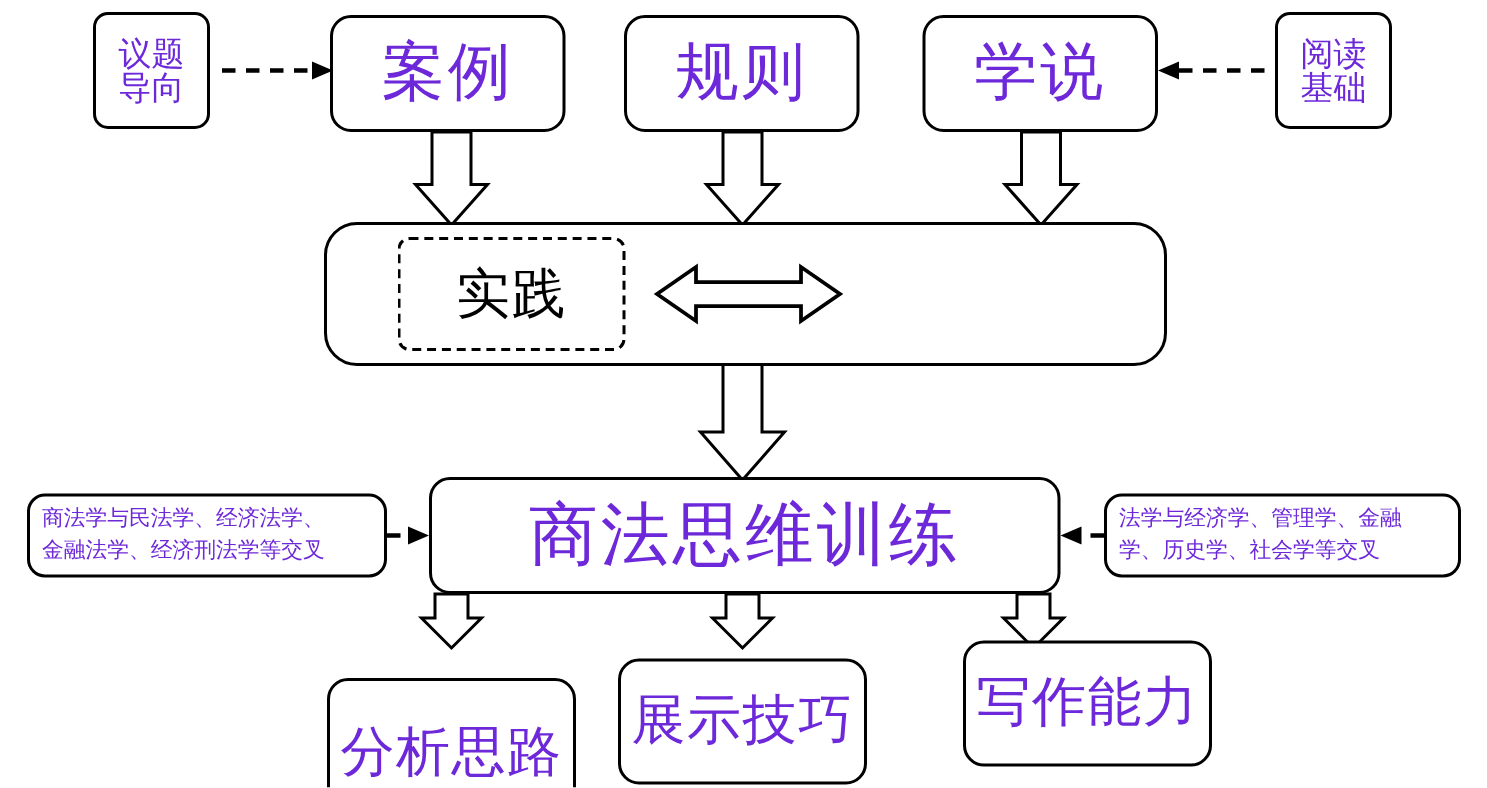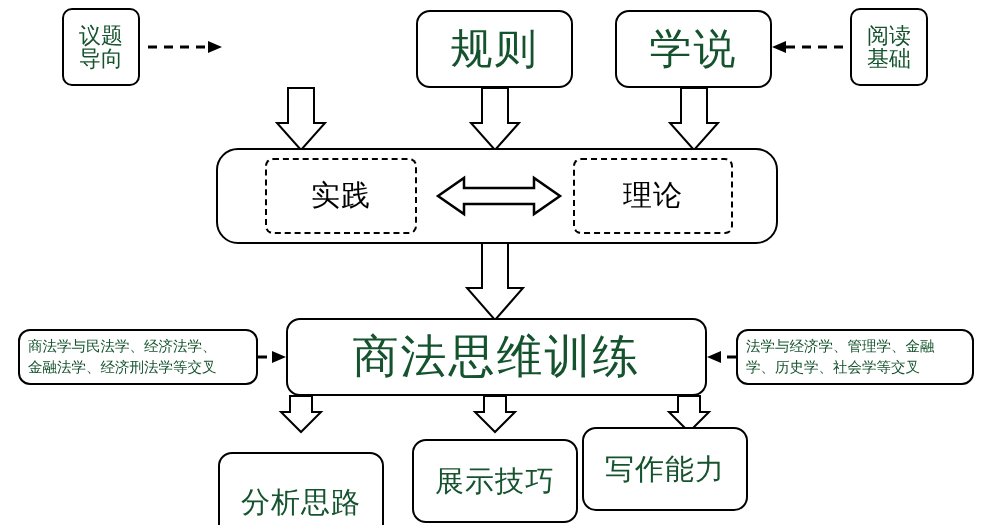--- a/index.html
+++ b/index.html
@@ -19,30 +19,30 @@
   }
   .node {
     position: absolute;
     box-sizing: border-box;
     border: 2px solid #000000;
     background: #ffffff;
     display: flex;
     align-items: center;
     justify-content: center;
     text-align: center;
-    color: #14532d;
+    color: #6d28d9;
     line-height: 1.05;
   }
   .node.rounded-lg { border-radius: 14px; }
   .node.rounded-md { border-radius: 12px; }
   .node.rounded-sm { border-radius: 10px; }
 
   .label-xl  { font-size: 46px; letter-spacing: 2px; }
   .label-lg  { font-size: 42px; letter-spacing: 2px; }
-  .label-md  { font-size: 29px; letter-spacing: 1px; }
+  .label-md  { font-size: 36px; letter-spacing: 1px; }
   .label-sm  { font-size: 22px; letter-spacing: 0px; }
   .label-xs  { font-size: 14.5px; letter-spacing: 0px; line-height: 1.45; }
 
   .inner-dashdot {
     position: absolute;
     box-sizing: border-box;
     border: 2.5px dashed #000000;
     border-radius: 8px;
     background: transparent;
     display: flex;
@@ -131,38 +131,38 @@
     </div>
   </div>
 
   <div class="node rounded-sm label-sm" style="left:850px; top:8px; width:78px; height:78px;">
     <div>
       <div>阅读</div>
       <div>基础</div>
     </div>
   </div>
 
+  <div class="node rounded-lg label-lg" style="left:220px; top:10px; width:157px; height:78px;">
+    <span>案例</span>
+  </div>
 
   <div class="node rounded-lg label-lg" style="left:615px; top:10px; width:157px; height:78px;">
     <span>学说</span>
   </div>
 
   <div class="node rounded-lg label-lg" style="left:416px; top:10px; width:157px; height:78px;">
     <span>规则</span>
   </div>
 
   <div class="container-box" style="left:216px; top:148px; width:562px; height:96px;"></div>
 
   <div class="inner-dashdot label-md" style="left:265px; top:158px; width:152px; height:76px;">
     <span>实践</span>
   </div>
 
-  <div class="inner-dashdot label-md" style="left:573px; top:158px; width:160px; height:76px;">
-    <span>理论</span>
-  </div>
 
   <svg class="svg-layer above" viewBox="0 0 991 525">
     <g>
       <polygon points="438,196 464,178 464,188 534,188 534,178 560,196 534,214 534,204 464,204 464,214" fill="#ffffff" stroke="#000" stroke-width="2.5" stroke-linejoin="miter"></polygon>
     </g>
   </svg>
 
   <div class="node rounded-md label-xs" style="left:18px; top:329px; width:240px; height:56px; padding:4px 8px;">
     <div style="text-align:left; width:100%;">
       <div>商法学与民法学、经济法学、</div>
@@ -182,17 +182,17 @@
   </div>
 
   <div class="node rounded-lg label-md" style="left:218px; top:452px; width:166px; height:100px;">
     <span>分析思路</span>
   </div>
 
   <div class="node rounded-lg label-md" style="left:412px; top:427px; width:166px; height:84px;margin-top:12px;">
     <span>展示技巧</span>
   </div>
 
-  <div class="node rounded-lg label-md" style="left:582px; top:427px; width:166px; height:84px;">
+  <div class="node rounded-lg label-md" style="left:642px; top:427px; width:166px; height:84px;">
     <span>写作能力</span>
   </div>
 
 </div>
 
 </body></html>

